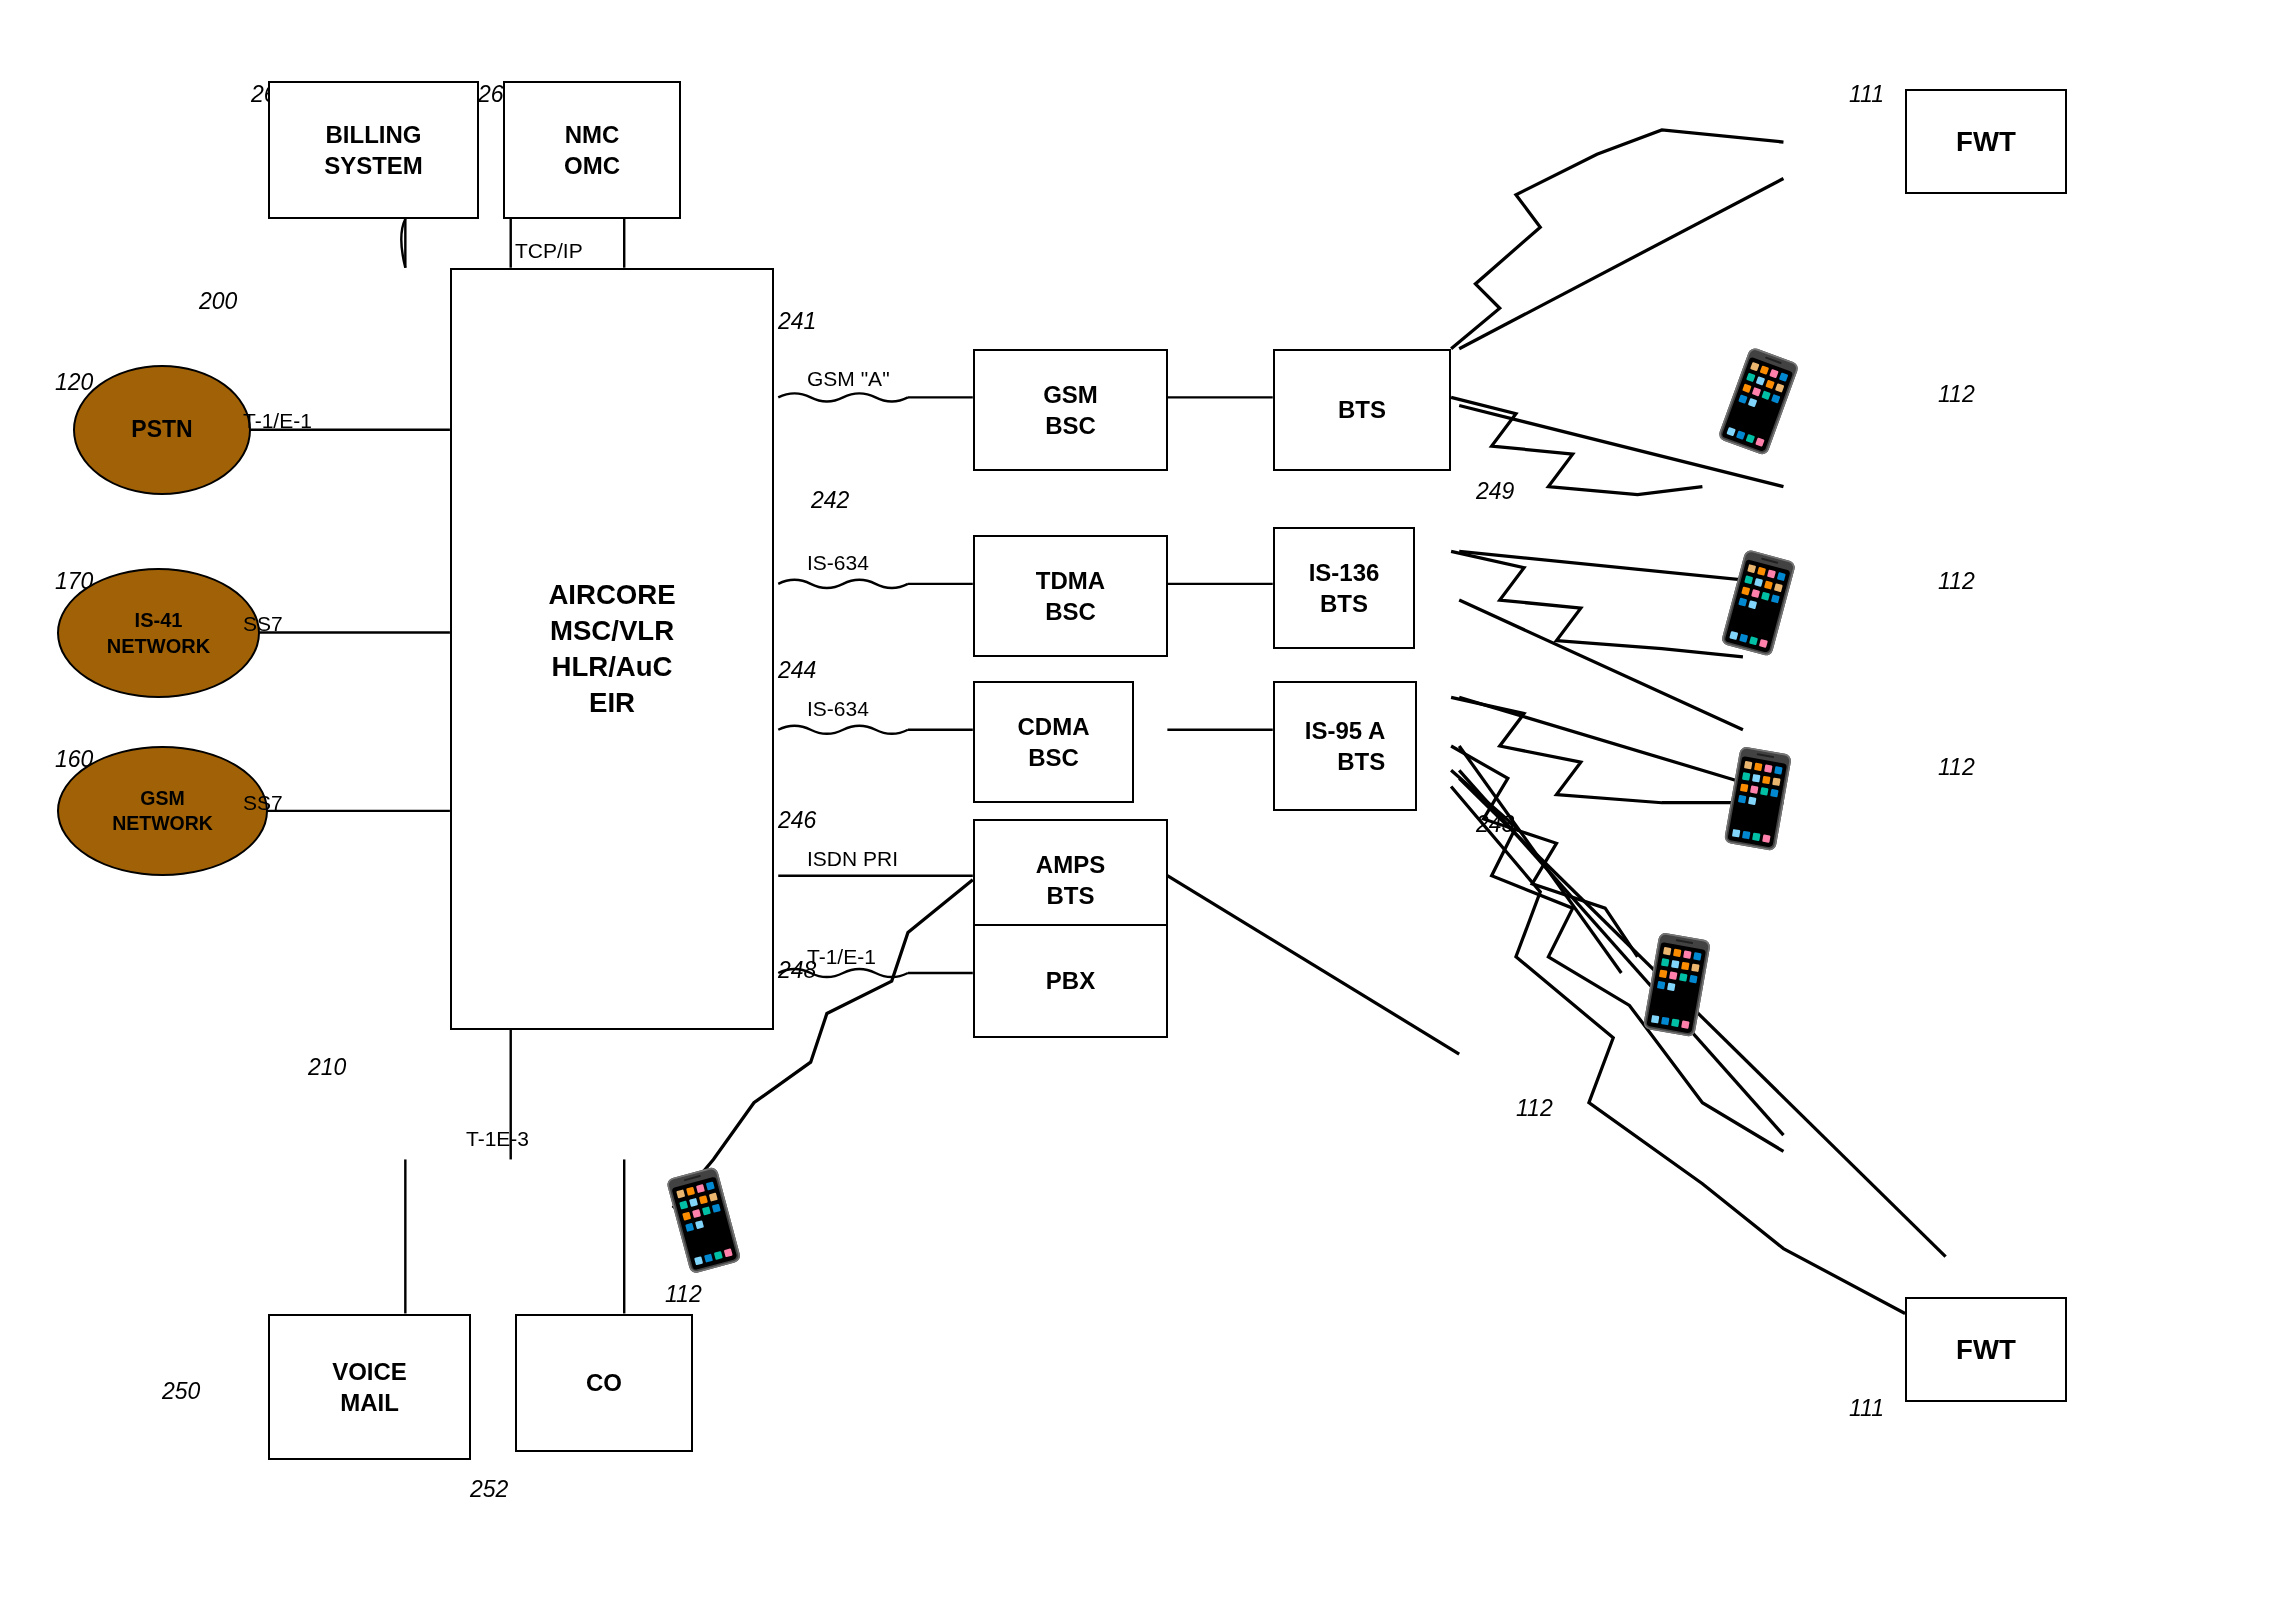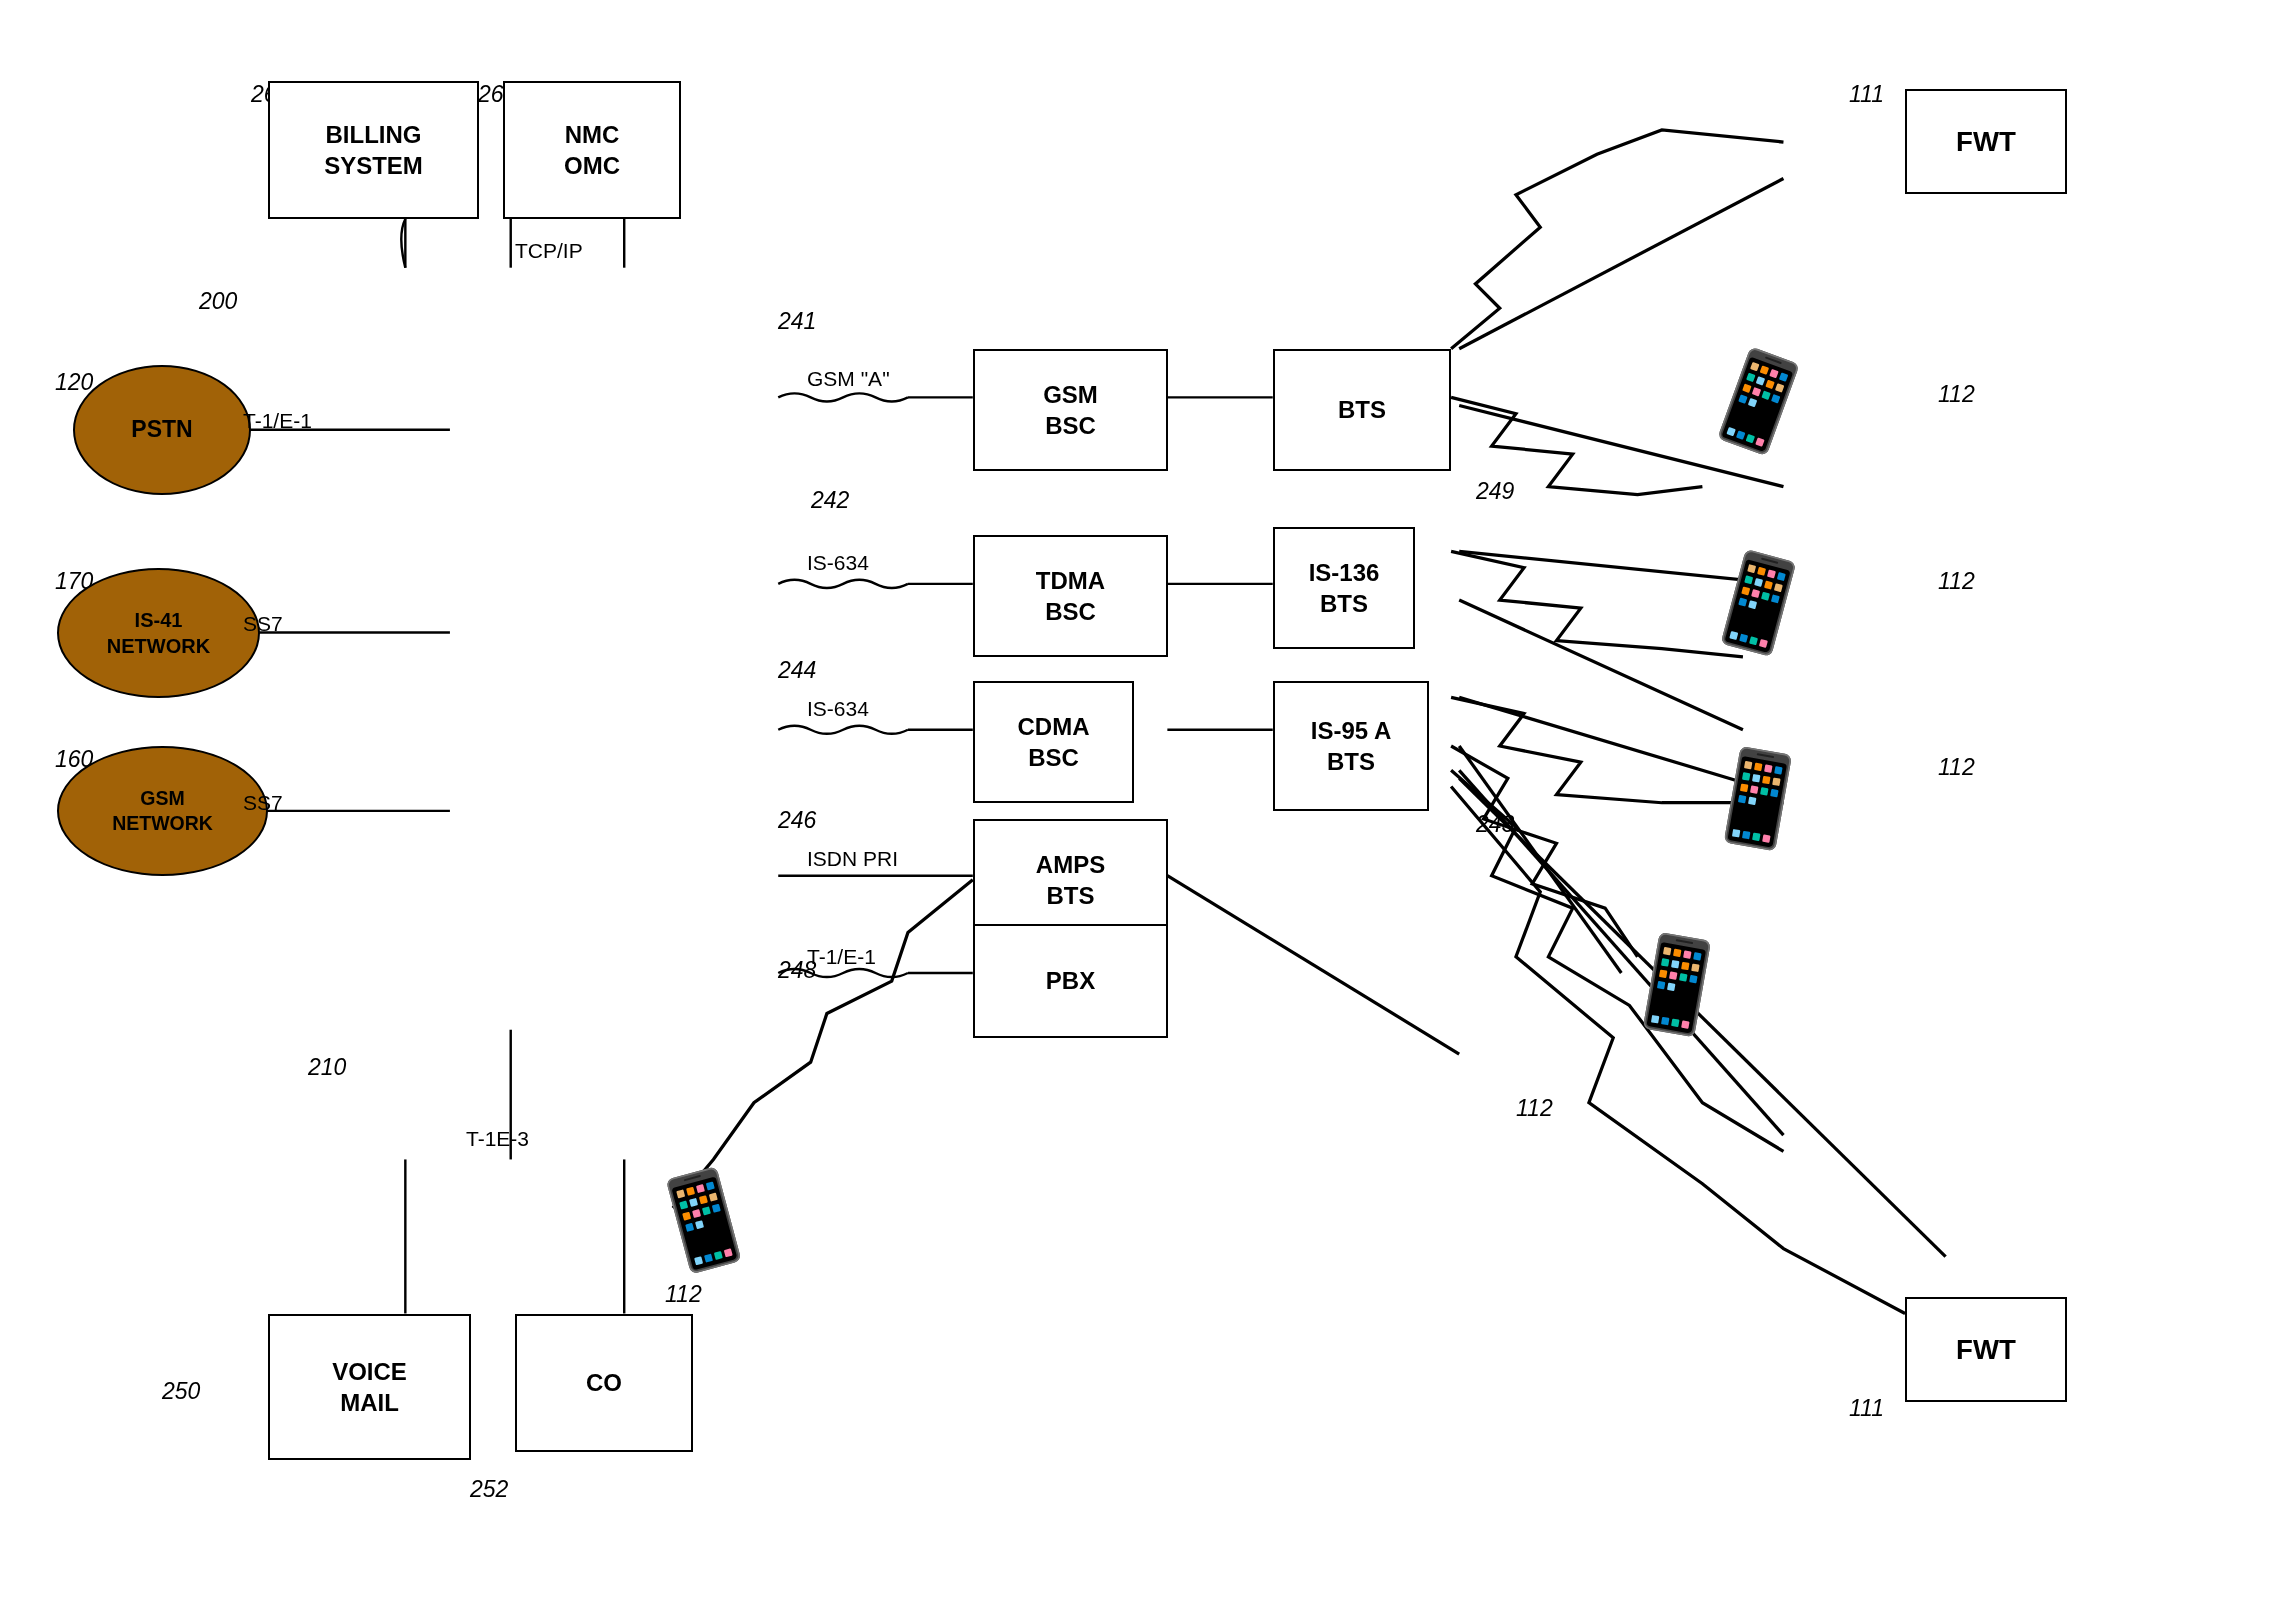--- a/index.html
+++ b/index.html
@@ -161,20 +161,23 @@
   <div class="label" style="left:1516px; top:1095px;">112</div>
 
   <div class="box" style="left:268px; top:81px; width:211px; height:138px;">
     <span>BILLING<br>SYSTEM</span>
   </div>
 
   <div class="box" style="left:503px; top:81px; width:178px; height:138px;">
     <span>NMC<br>OMC</span>
   </div>
 
+  <div class="box" style="left:450px; top:268px; width:324px; height:762px; font-size:27.6px;">
+    <span>AIRCORE<br>MSC/VLR<br>HLR/AuC<br>EIR</span>
+  </div>
 
   <div class="line-label" style="left:515px; top:239px;">TCP/IP</div>
 
   <div class="ellipse" style="left:73px; top:365px; width:178px; height:130px;">
     <span>PSTN</span>
   </div>
 
   <div class="ellipse" style="left:57px; top:568px; width:203px; height:130px;">
     <span style="font-size:20px;">IS-41<br>NETWORK</span>
   </div>
@@ -212,21 +215,21 @@
   </div>
 
   <div class="box" style="left:1273px; top:349px; width:178px; height:122px;">
     <span>BTS</span>
   </div>
 
   <div class="box" style="left:1273px; top:527px; width:142px; height:122px;">
     <span>IS-136<br>BTS</span>
   </div>
 
-  <div class="box" style="left:1273px; top:681px; width:156px; height:130px;">
+  <div class="box" style="left:1273px; top:681px; width:144px; height:130px;text-align:right;">
     <span>IS-95 A<br>BTS</span>
   </div>
 
   <div class="fwt-box" style="left:1905px; top:89px; width:162px; height:105px;">
     <span>FWT</span>
   </div>
 
   <div class="fwt-box" style="left:1905px; top:1297px; width:162px; height:105px;">
     <span>FWT</span>
   </div>

